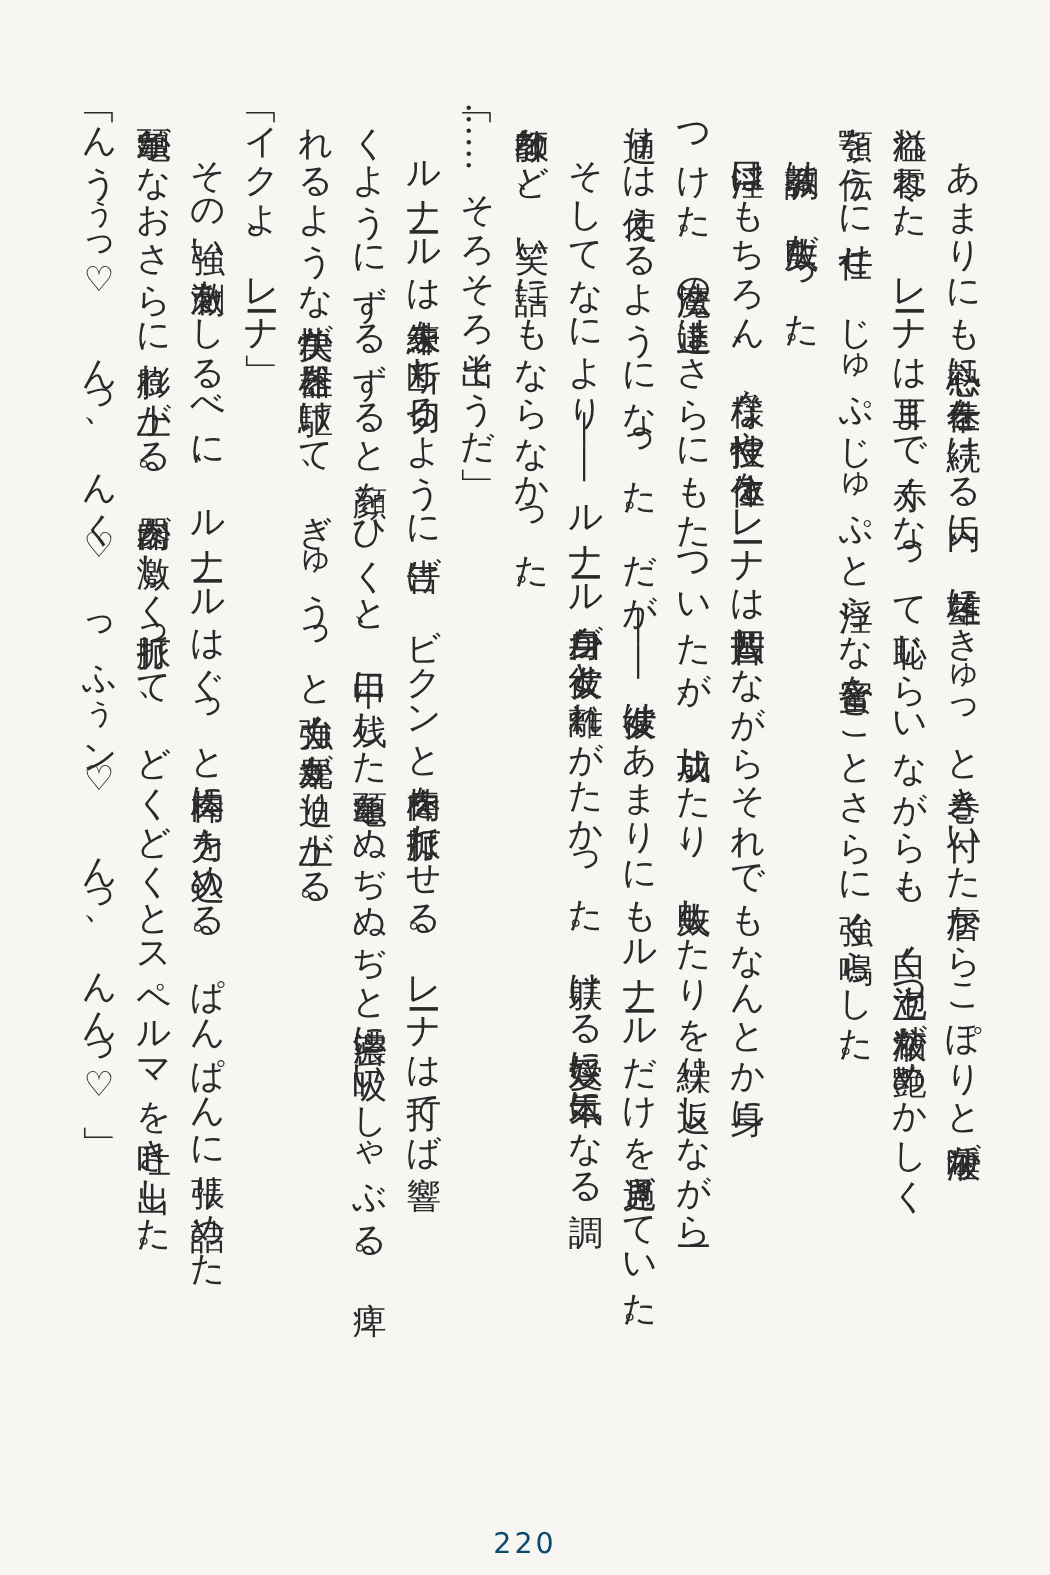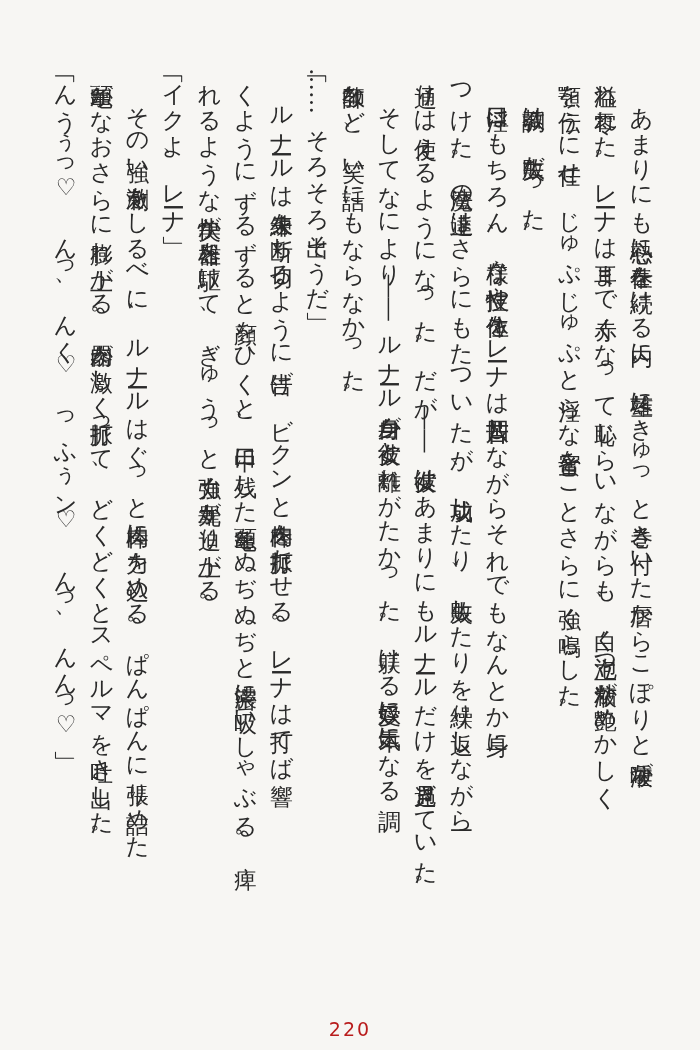--- a/index.html
+++ b/index.html
@@ -37,21 +37,21 @@
   }
   .page-number {
     position: absolute;
     left: 0;
     right: 0;
     bottom: 10px;
     text-align: center;
     font-family: "DejaVu Sans", "Liberation Sans", sans-serif;
     font-size: 19px;
     letter-spacing: 2px;
-    color: #b91c1c;
+    color: #0c4a6e;
   }
 </style>
 </head>
 <body>
 
 <div class="page">
   <div class="text-block">
     <div class="line">　あまりにも熱心に奉仕を続ける内に、雄茎にきゅっと巻き付いた唇からこぽりと唾液が</div>
     <div class="line">溢れ零れた。レーナは耳まで赤くなって恥じらいながらも、白く泡立つ粘液が艶めかしく</div>
     <div class="line">顎を伝うに任せ、じゅぷじゅぷと淫らな蜜音をことさらに強く鳴らした。</div>

